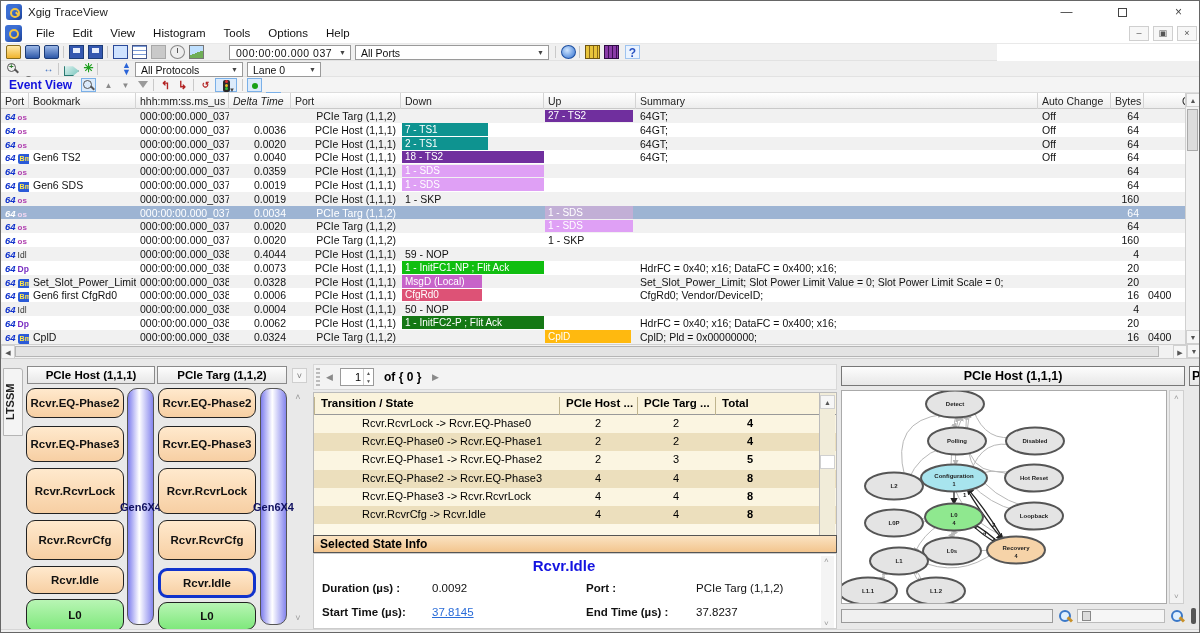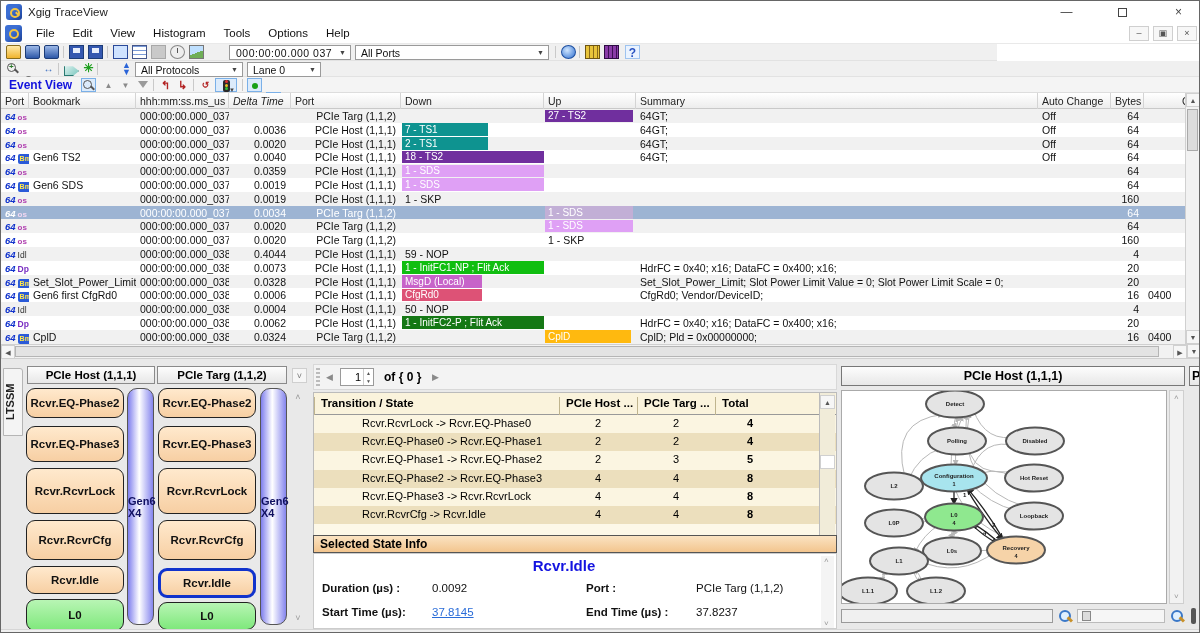--- a/index.html
+++ b/index.html
@@ -103,21 +103,21 @@
   .statusbar { position:absolute; left:0; top:628px; width:1200px; height:5px; background:#f0f0f0; border-top:1px solid #d6d6d6; }
 
   
   .ltssm-tab { position:absolute; left:2px; top:9px; width:20px; height:68px; background:#f4f4f4; border:1px solid #b5b5b5; border-radius:0 0 0 3px; writing-mode:vertical-rl; transform:rotate(180deg); text-align:center; font-size:11px; font-weight:bold; color:#222; }
   .lt-head { position:absolute; top:7px; height:18px; background:linear-gradient(#fdfdfd,#e7e7e7); border:1px solid #8a8a8a; font-size:11.5px; font-weight:bold; text-align:center; padding-top:2px; }
   .lt-chevron { position:absolute; top:9px; left:291px; width:15px; height:15px; color:#777; font-size:9px; text-align:center; line-height:15px; border:1px solid #cfcfcf; background:#f6f6f6; }
   .statecol { position:absolute; top:29px; width:98px; }
   .statebox { background:linear-gradient(#ffe9cd,#f7cfa3); border:1.5px solid #222; border-radius:9px; text-align:center; font-weight:bold; font-size:11.5px; color:#111; display:flex; align-items:center; justify-content:center; }
   .statebox.green { background:linear-gradient(#b8f5b4,#7fe87c); }
   .statebox.selected { border:3px solid #1133cc; }
-  .genbar { position:absolute; top:29px; width:27px; height:237px; border:1px solid #555; border-radius:10px; background:linear-gradient(90deg,#7f7fee,#ffffff 45%,#8585ee); display:flex; flex-direction:column; justify-content:center; font-weight:bold; font-size:11px; color:#101060; }
+  .genbar { position:absolute; top:29px; width:27px; height:237px; border:1px solid #555; border-radius:10px; background:linear-gradient(90deg,#7f7fee,#ffffff 45%,#8585ee); display:flex; flex-direction:row; align-items:center; justify-content:center; font-weight:bold; font-size:11px; color:#101060; }
   .lt-scrollchev { position:absolute; left:290px; width:14px; height:14px; color:#999; font-size:9px; text-align:center; line-height:14px; }
 
   
   .pagbar { position:absolute; left:312px; top:5px; width:524px; height:26px; background:#f3f3f3; border:1px solid #d8d8d8; }
   .grip { position:absolute; left:2px; top:3px; width:4px; height:18px; background:repeating-linear-gradient(0deg,#bbb 0 2px,transparent 2px 4px); }
   .pag-arrow { position:absolute; top:7px; color:#8a8a8a; font-size:9px; }
   .spinner { position:absolute; left:26px; top:3px; width:34px; height:18px; background:#fff; border:1px solid #9a9a9a; font-size:11px; }
   .spinner .val { position:absolute; right:12px; top:2px; }
   .spinner .arrows { position:absolute; right:0; top:0; width:10px; height:16px; font-size:5px; color:#555; text-align:center; line-height:8px; border-left:1px solid #ccc; }
   .oflabel { position:absolute; left:70px; top:5px; font-weight:bold; font-size:12px; }

